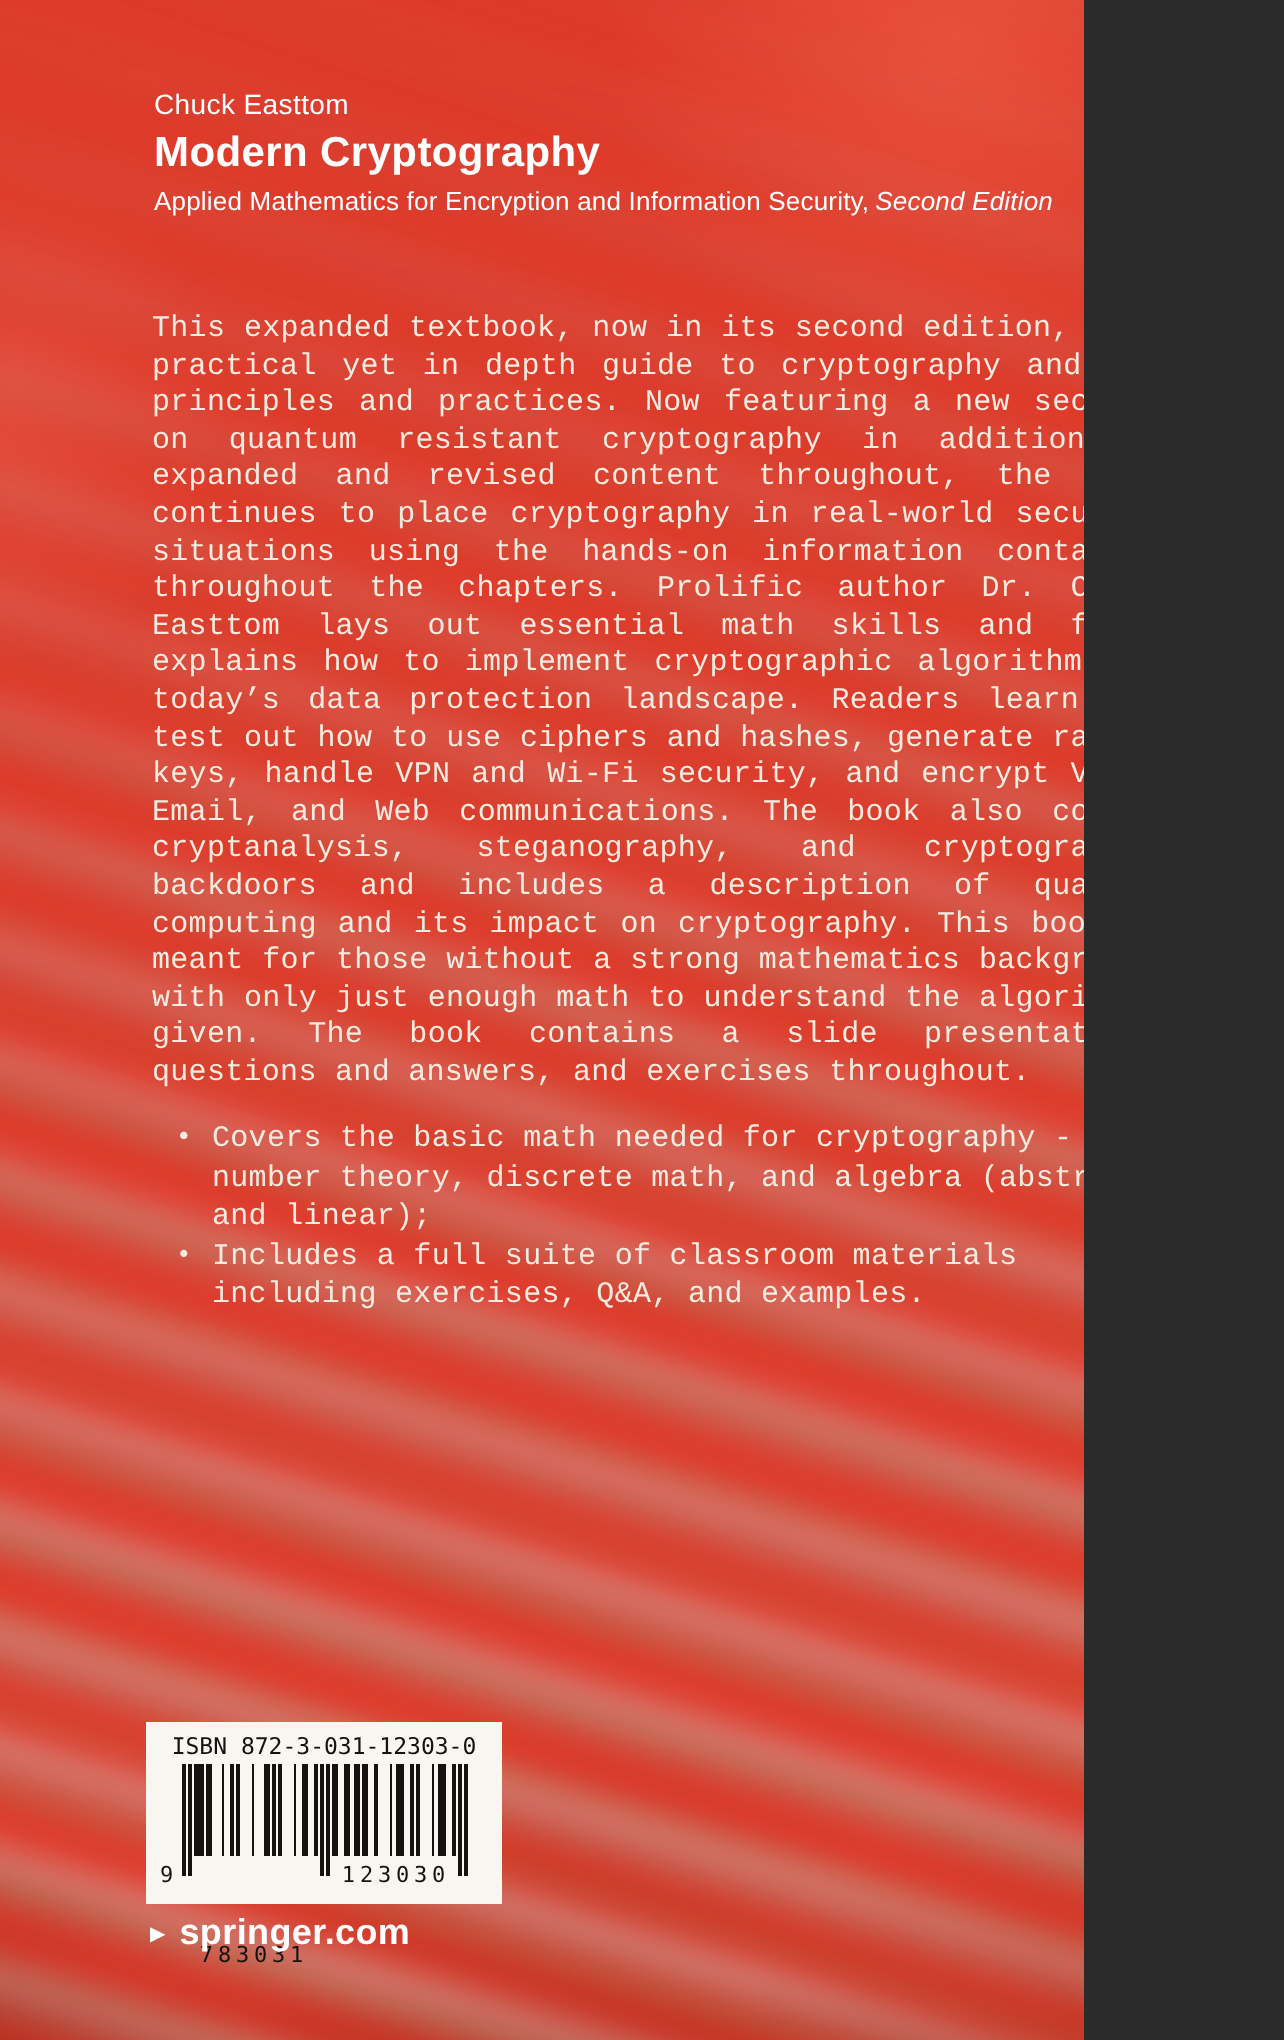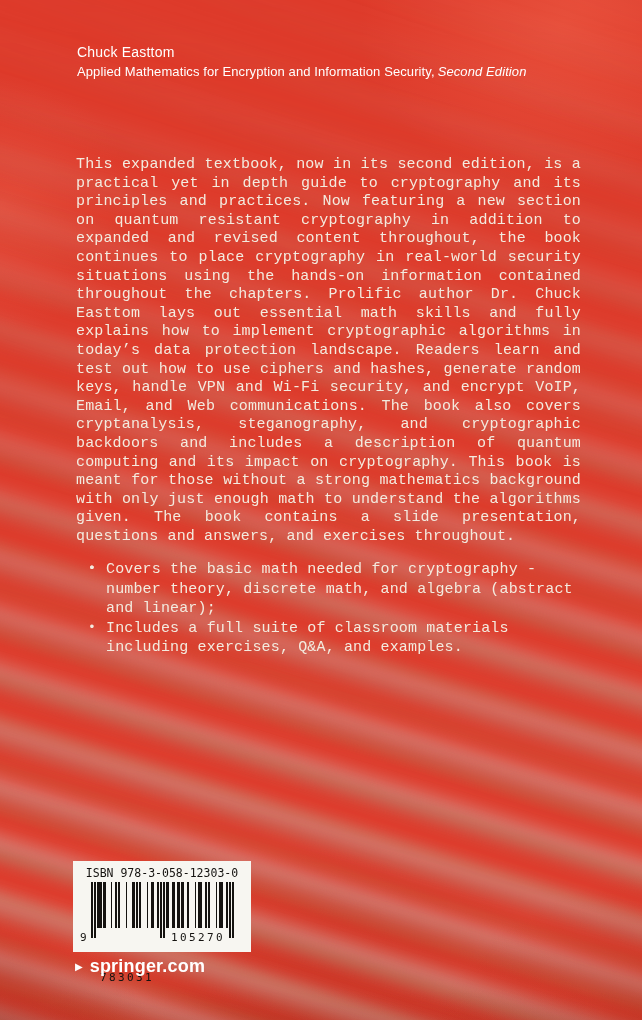--- a/index.html
+++ b/index.html
@@ -1,20 +1,20 @@
 <!DOCTYPE html>
 <html><head>
 <meta charset="utf-8">
 <style>
   html, body { margin: 0; padding: 0; background: #2b2b2b; }
   * { box-sizing: border-box; }
 
   .page {
     position: relative;
-    width: 642px;
+    width: 542px;
     height: 1020px;
     overflow: hidden;
     font-family: "Liberation Sans", sans-serif;
     background:
       radial-gradient(46% 24% at 88% 2%,  rgba(247,112,86,0.40), rgba(247,112,86,0) 70%),
       radial-gradient(30% 18% at 0% 20%,  rgba(240,110,90,0.30), rgba(240,110,90,0) 70%),
       radial-gradient(70% 45% at 50% 115%, rgba(140,32,14,0.45), rgba(140,32,14,0) 72%),
       #de3b2b;
   }
 
@@ -138,20 +138,21 @@
 <div class="page">
 
   <div class="tex tex-stripes"></div>
   <div class="tex tex-weave"></div>
   <div class="tex tex-vignette"></div>
 
   <div class="content">
 
     <header class="hdr">
       <div class="author">Chuck Easttom</div>
+      <h1 class="title">Modern Cryptography</h1>
       <div class="subtitle">
         <span>Applied Mathematics for Encryption and Information Security,</span><em class="ed">Second Edition</em>
       </div>
     </header>
 
     <main class="body-copy">
       <p class="desc">This expanded textbook, now in its second edition, is a practical yet in depth guide to cryptography and its principles and practices. Now featuring a new section on quantum resistant cryptography in addition to expanded and revised content throughout, the book continues to place cryptography in real-world security situations using the hands-on information contained throughout the chapters. Prolific author Dr. Chuck Easttom lays out essential math skills and fully explains how to implement cryptographic algorithms in today’s data protection landscape. Readers learn and test out how to use ciphers and hashes, generate random keys, handle VPN and Wi-Fi security, and encrypt VoIP, Email, and Web communications. The book also covers cryptanalysis, steganography, and cryptographic backdoors and includes a description of quantum computing and its impact on cryptography. This book is meant for those without a strong mathematics background with only just enough math to understand the algorithms given. The book contains a slide presentation, questions and answers, and exercises throughout.</p>
       <ul class="features">
         <li>
           <span class="blt">•</span>
@@ -161,21 +162,21 @@
           <span>Covers the basic math needed for cryptography - number theory, discrete math, and algebra (abstract and linear);</span>
         </li>
         <li>
           <span class="blt">•</span>
           <span>Includes a full suite of classroom materials including exercises, Q&amp;A, and examples.</span>
         </li>
       </ul>
     </main>
 
     <section class="isbn-label">
-      <div class="isbn-line">ISBN 978-3-058-12303-0</div>
+      <div class="isbn-line">ISBN 872-3-031-12303-0</div>
       <div class="bc-area">
         <div class="bars">
             <div class="m b g"></div>
             <div class="m g"></div>
             <div class="m b g"></div>
             <div class="m"></div>
             <div class="m b"></div>
             <div class="m b"></div>
             <div class="m b"></div>
             <div class="m"></div>
@@ -263,21 +264,21 @@
             <div class="m"></div>
             <div class="m b"></div>
             <div class="m"></div>
             <div class="m b g"></div>
             <div class="m g"></div>
             <div class="m b g"></div>
           </div>
         <div class="digits">
           <span class="d9">9</span>
           <span class="g1">783031</span>
-          <span class="g2">105270</span>
+          <span class="g2">123030</span>
         </div>
       </div>
     </section>
 
     <footer class="foot">
       <span class="arrow">▶</span>
       <span class="site">springer.com</span>
     </footer>
 
   </div>

